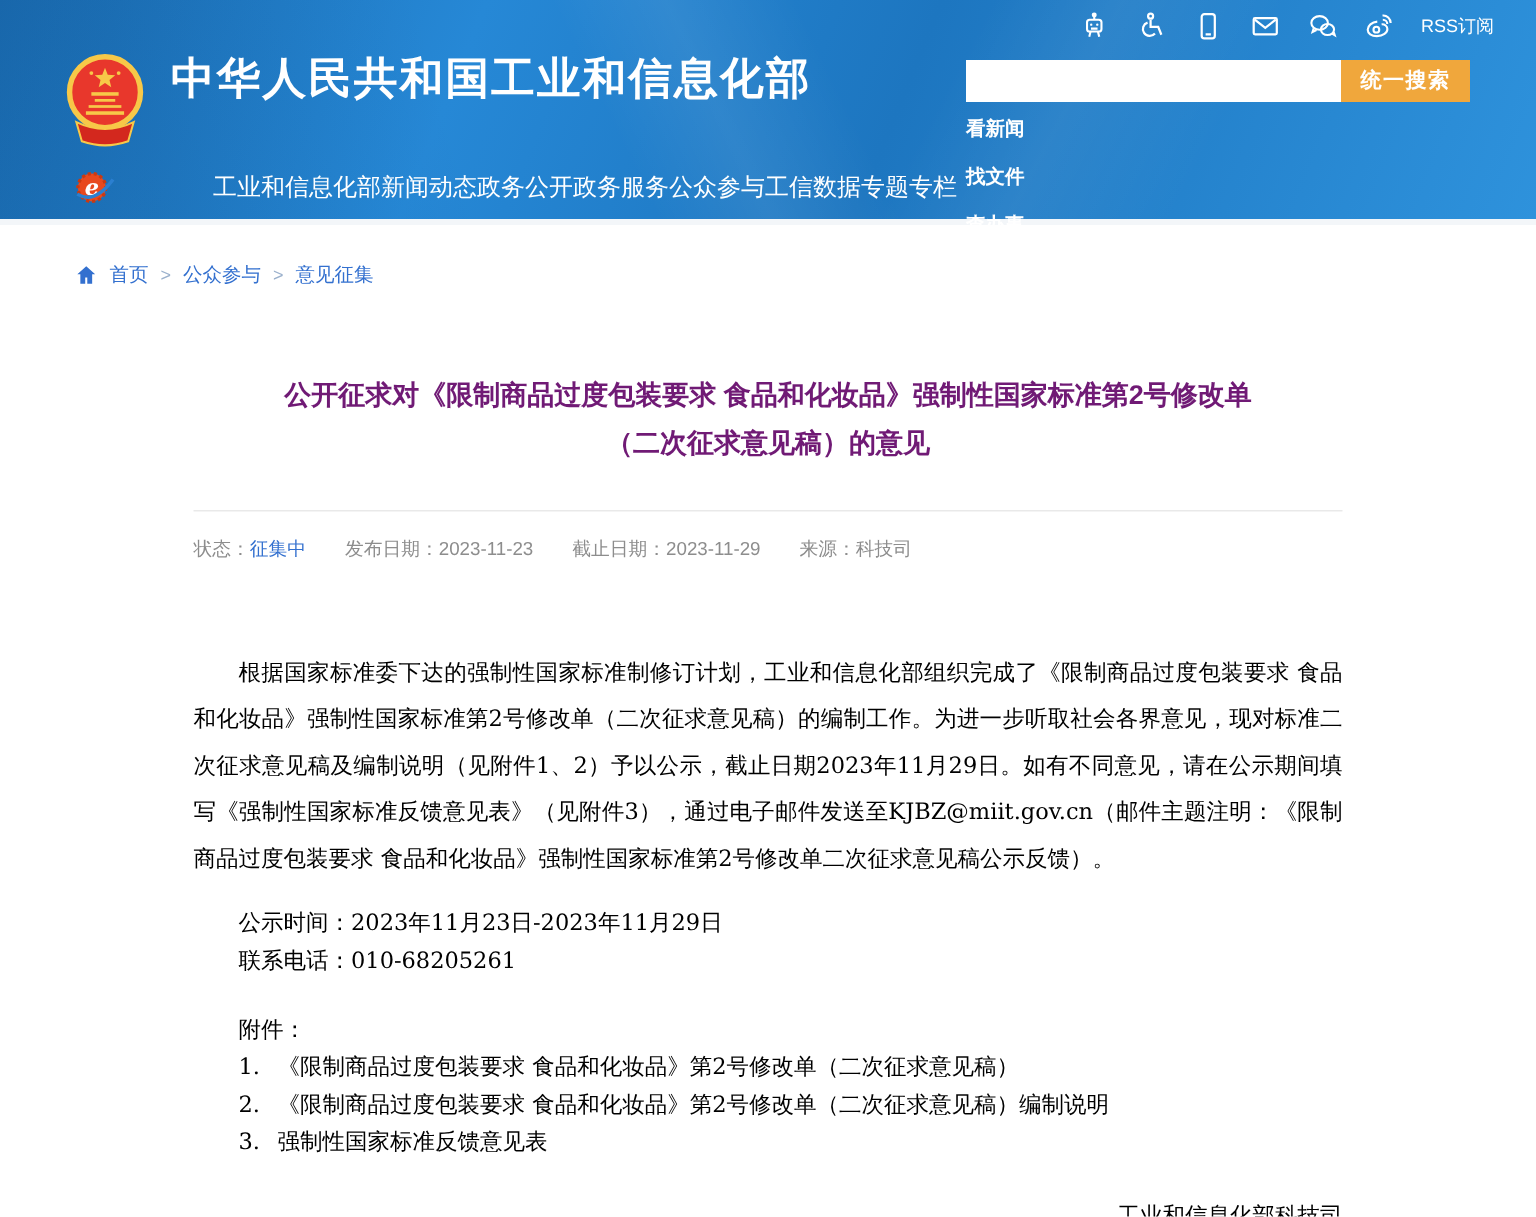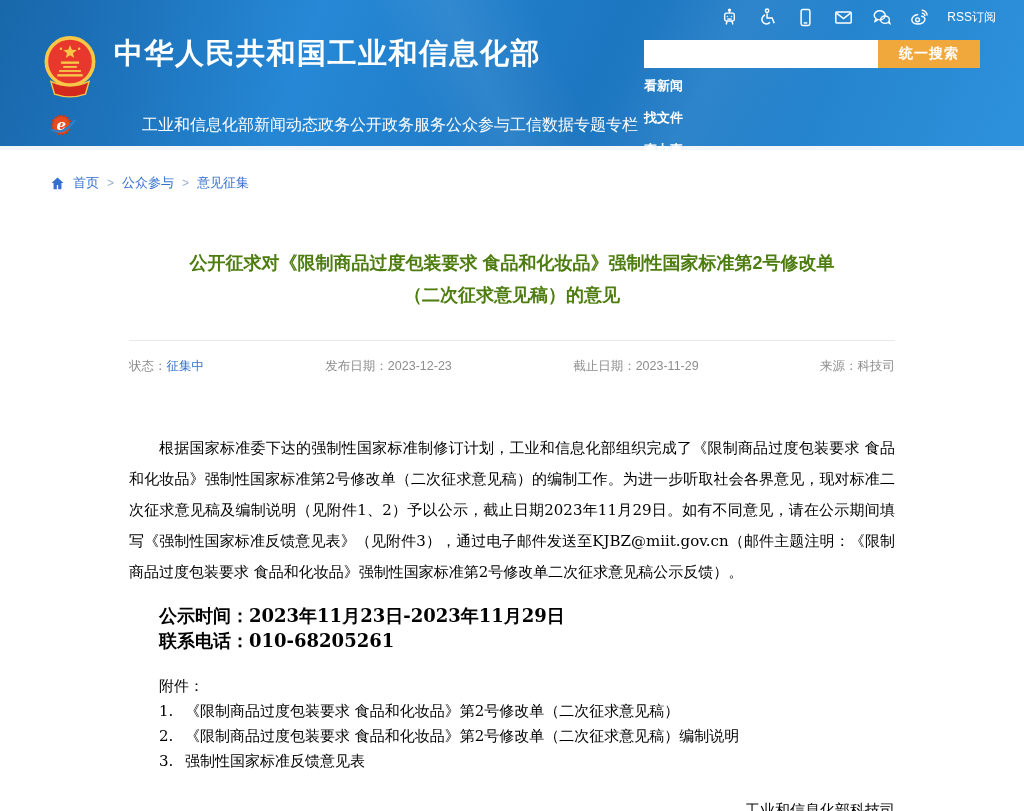--- a/index.html
+++ b/index.html
@@ -28,44 +28,44 @@
   .rss-label { color:#fff; font-size:12px; cursor:pointer; }
   .brand { position:absolute; left:40px; top:33px; display:flex; align-items:flex-start; z-index:3; }
   .emblem { width:60px; height:66px; }
   .brand-text { margin-left:14px; margin-top:4px; }
   .site-title { font-size:29px; color:#fff; font-weight:bold; letter-spacing:1.5px; line-height:32px; }
   .site-sub { font-size:11px; color:#d9ecfc; margin-top:6px; letter-spacing:0.2px; }
   .search-area { position:absolute; top:40px; right:44px; width:336px; z-index:3; }
   .search-row { display:flex; height:28px; }
   .search-input { flex:1; border:none; outline:none; padding:0 8px; font-size:13px; background:#fff; }
   .search-btn {
-    width:102px; height:28px; border:none; background:#f0a73c; color:#fff;
+    width:86px; height:28px; border:none; background:#f0a73c; color:#fff;
     font-size:14px; font-weight:bold; letter-spacing:1px; cursor:pointer;
   }
   .quick-links { display:flex; gap:14px; margin-top:9px;flex-direction:column; }
   .quick-links span { color:#fff; font-size:13px; font-weight:bold; cursor:pointer; white-space:nowrap; }
   
   .nav { position:absolute; left:0; right:0; top:100px; height:50px; display:flex; align-items:center; z-index:3; }
   .nav-logo { width:30px; height:30px; margin-left:48px; flex:0 0 auto; }
   .nav-items { flex:1; display:flex; margin:0 58px 0 64px; }
   .nav-items span { color:#fff; font-size:16px; cursor:pointer; white-space:nowrap; }
   
   .breadcrumb { margin:24px 0 0 50px; display:flex; align-items:center; gap:8px; font-size:13px; }
   .breadcrumb .crumb { color:#3370cf; cursor:pointer; }
   .breadcrumb .sep { color:#9ab0cc; font-size:12px; }
   .home-icon { width:15px; height:15px; display:block; cursor:pointer; }
   
   .article { width:766px; margin:0 auto; }
-  .article-title { margin-top:55px; text-align:center; font-size:18px; font-weight:bold; line-height:32px; color:#4d7c0f; }
+  .article-title { margin-top:55px; text-align:center; font-size:18px; font-weight:bold; line-height:32px; color:#701a75; }
   .divider { margin-top:29px; border-top:1px solid #e9e9e9; }
-  .meta { margin-top:17px; display:flex; justify-content:space-between; gap:26px; font-size:12.5px; color:#8d8d8d; }
+  .meta { margin-top:17px; display:flex; justify-content:flex-start; gap:26px; font-size:12.5px; color:#8d8d8d; }
   .meta .val-blue { color:#3370cf; }
   .body-text { font-family:"DejaVu Serif","Liberation Serif",serif; color:#000; }
   .para { margin-top:58px; font-size:15px; line-height:31px; text-indent:2em; text-align:justify; }
-  .info-lines { margin-top:15px; font-size:18px; line-height:25px;font-weight:bold; }
+  .info-lines { margin-top:15px; font-size:15px; line-height:25px; }
   .info-lines div { padding-left:30px; }
   .attachments { margin-top:21px; font-size:15px; line-height:25px; }
   .attachments .att-label { padding-left:30px; }
   .att-row { display:flex; padding-left:30px; cursor:pointer; }
   .att-num { width:26px; flex:0 0 auto; }
   .signature { margin-top:23px; text-align:right; font-size:15px; line-height:26px; }
 </style>
 </head>
 <body>
 
@@ -175,21 +175,21 @@
 <div class="article">
   <div class="article-title">
     <div>公开征求对《限制商品过度包装要求 食品和化妆品》强制性国家标准第2号修改单</div>
     <div>（二次征求意见稿）的意见</div>
   </div>
 
   <div class="divider"></div>
 
   <div class="meta">
     <span><span>状态：</span><span class="val-blue">征集中</span></span>
-    <span><span>发布日期：</span><span>2023-12-23</span></span>
+    <span><span>发布日期：</span><span>2023-11-23</span></span>
     <span><span>截止日期：</span><span>2023-11-29</span></span>
     <span><span>来源：</span><span>科技司</span></span>
   </div>
 
   <div class="body-text">
     <p class="para">根据国家标准委下达的强制性国家标准制修订计划，工业和信息化部组织完成了《限制商品过度包装要求 食品和化妆品》强制性国家标准第2号修改单（二次征求意见稿）的编制工作。为进一步听取社会各界意见，现对标准二次征求意见稿及编制说明（见附件1、2）予以公示，截止日期2023年11月29日。如有不同意见，请在公示期间填写《强制性国家标准反馈意见表》（见附件3），通过电子邮件发送至KJBZ@miit.gov.cn（邮件主题注明：《限制商品过度包装要求 食品和化妆品》强制性国家标准第2号修改单二次征求意见稿公示反馈）。</p>
 
     <div class="info-lines">
       <div>公示时间：2023年11月23日-2023年11月29日</div>
       <div>联系电话：010-68205261</div>

